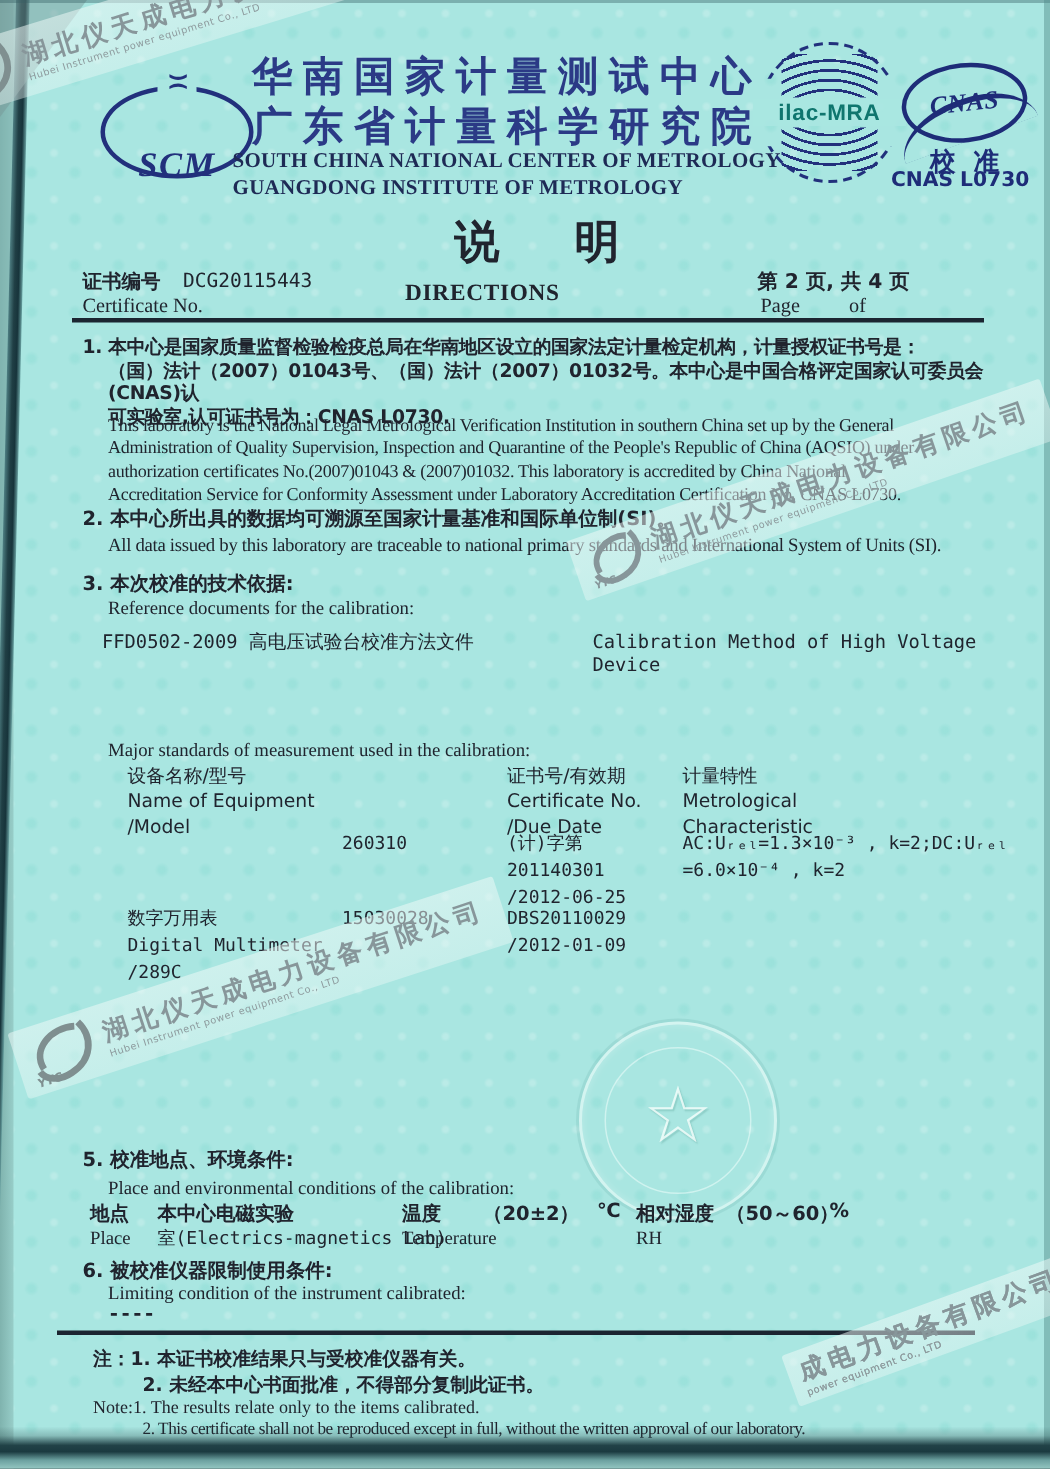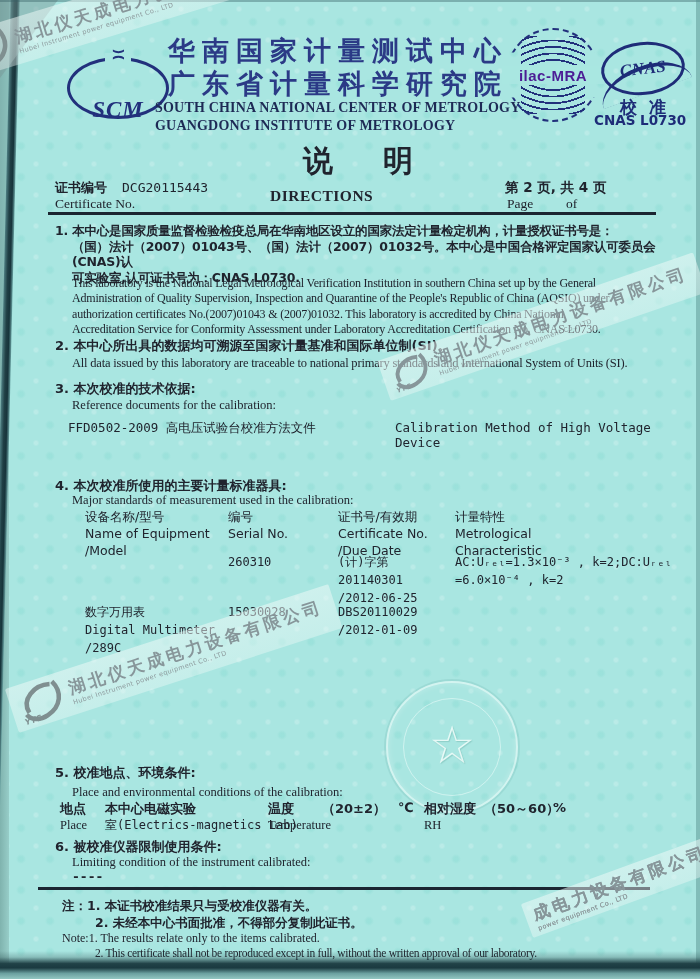--- a/index.html
+++ b/index.html
@@ -39,21 +39,21 @@
 
   
   .ilac{position:absolute;left:509px;top:31px;width:88px;height:88px;}
   .ilac-fan{position:absolute;left:12px;width:64px;height:29px;overflow:hidden;}
   .ilac-fan.top{top:5px;background:repeating-radial-gradient(circle at 50% 265%, #22307c 0 1.8px, rgba(34,48,124,0) 1.8px 6.5px);}
   .ilac-fan.bot{bottom:5px;background:repeating-radial-gradient(circle at 50% -165%, #22307c 0 1.8px, rgba(34,48,124,0) 1.8px 6.5px);}
   .ilac-ticks{position:absolute;inset:-3px;border-radius:50%;border:2.5px dashed #22307c;}
   .ilac-ticks.top{clip-path:polygon(0 0,100% 0,100% 26%,0 26%);}
   .ilac-ticks.bot{clip-path:polygon(0 74%,100% 74%,100% 100%,0 100%);}
   .ilac-band{position:absolute;left:-7px;right:-7px;top:35px;height:18px;background:rgba(169,230,225,.93);display:flex;align-items:center;justify-content:center;}
-  .ilac-band span{font-family:"Liberation Sans","DejaVu Sans",sans-serif;font-weight:bold;font-size:15px;color:#4c1d95;letter-spacing:.5px;}
+  .ilac-band span{font-family:"Liberation Sans","DejaVu Sans",sans-serif;font-weight:bold;font-size:15px;color:#0f766e;letter-spacing:.5px;}
 
   
   .cnas-ell{position:absolute;left:601px;top:42px;width:78px;height:47px;border:3.5px solid #1e2c78;border-radius:50%;transform:rotate(-6deg);}
   .cnas-word{position:absolute;inset:0;display:flex;align-items:center;justify-content:center;font-family:"Liberation Serif",serif;font-weight:bold;font-style:italic;font-size:17px;color:#1e2c78;letter-spacing:.5px;}
   .cnas-swoosh{position:absolute;left:-9px;top:21px;width:94px;height:24px;border-top:4px solid #1e2c78;border-radius:50%/100% 100% 0 0;transform:rotate(-14deg);}
 
   
   .rule{position:absolute;background:#1b2531;}
 
   
@@ -140,28 +140,25 @@
 Accreditation Service for Conformity Assessment under Laboratory Accreditation Certification No. CNAS L0730.</div>
 
     <div class="t cn" style="left:55px;top:337px;font-size:13px;">2. 本中心所出具的数据均可溯源至国家计量基准和国际单位制(SI)。</div>
     <div class="t en" style="left:72px;top:356px;font-size:12.5px;letter-spacing:-.2px;">All data issued by this laboratory are traceable to national primary standards and International System of Units (SI).</div>
 
     <div class="t cn" style="left:55px;top:380px;font-size:13px;">3. 本次校准的技术依据:</div>
     <div class="t en" style="left:72px;top:398px;font-size:12.5px;">Reference documents for the calibration:</div>
     <div class="t mono" style="left:68px;top:420px;font-size:12.5px;">FFD0502-2009 高电压试验台校准方法文件</div>
     <div class="t mono" style="left:395px;top:420px;font-size:12.5px;">Calibration Method of High Voltage Device</div>
 
-    <div class="t cn" style="left:55px;top:477px;font-size:13px;">4. 本次校准所使用的主要计量标准器具:</div>
     <div class="t en" style="left:72px;top:493px;font-size:12.5px;">Major standards of measurement used in the calibration:</div>
 
     <div class="t" style="left:85px;top:508px;width:140px;font-size:12.5px;line-height:17px;">设备名称/型号
 Name of Equipment
 /Model</div>
-    <div class="t" style="left:228px;top:508px;width:105px;font-size:12.5px;line-height:17px;">编号
-Serial No.</div>
     <div class="t" style="left:338px;top:508px;width:115px;font-size:12.5px;line-height:17px;">证书号/有效期
 Certificate No.
 /Due Date</div>
     <div class="t" style="left:455px;top:508px;width:235px;font-size:12.5px;line-height:17px;">计量特性
 Metrological
 Characteristic</div>
 
     <div class="t mono" style="left:228px;top:553px;width:105px;font-size:12px;line-height:18px;">260310</div>
     <div class="t mono" style="left:338px;top:553px;width:115px;font-size:12px;line-height:18px;">(计)字第201140301
 /2012-06-25</div>

